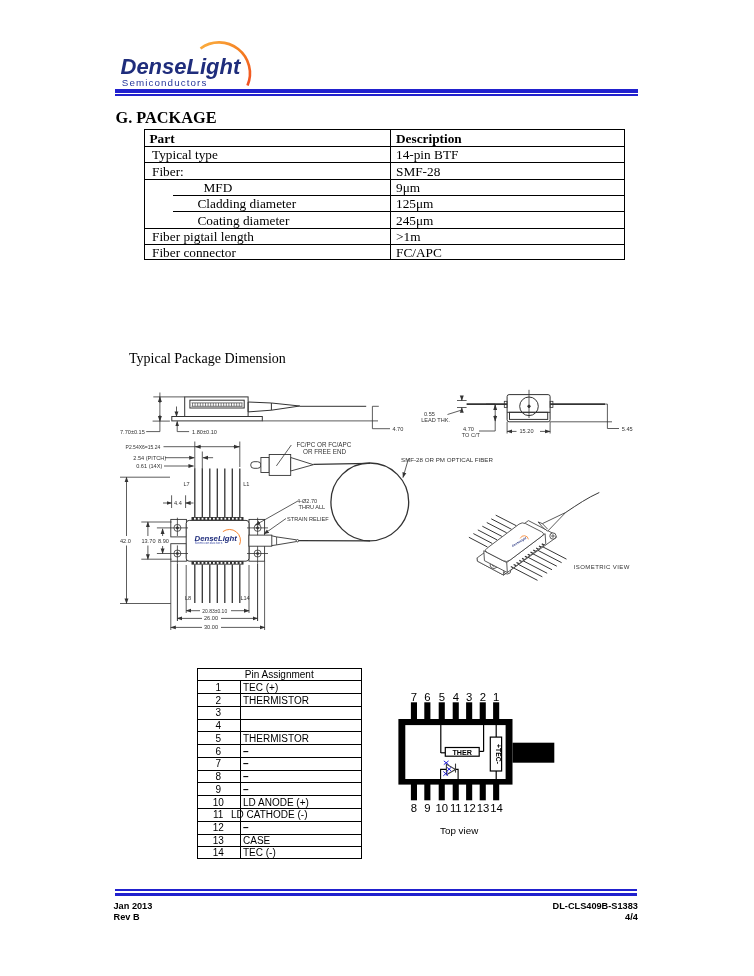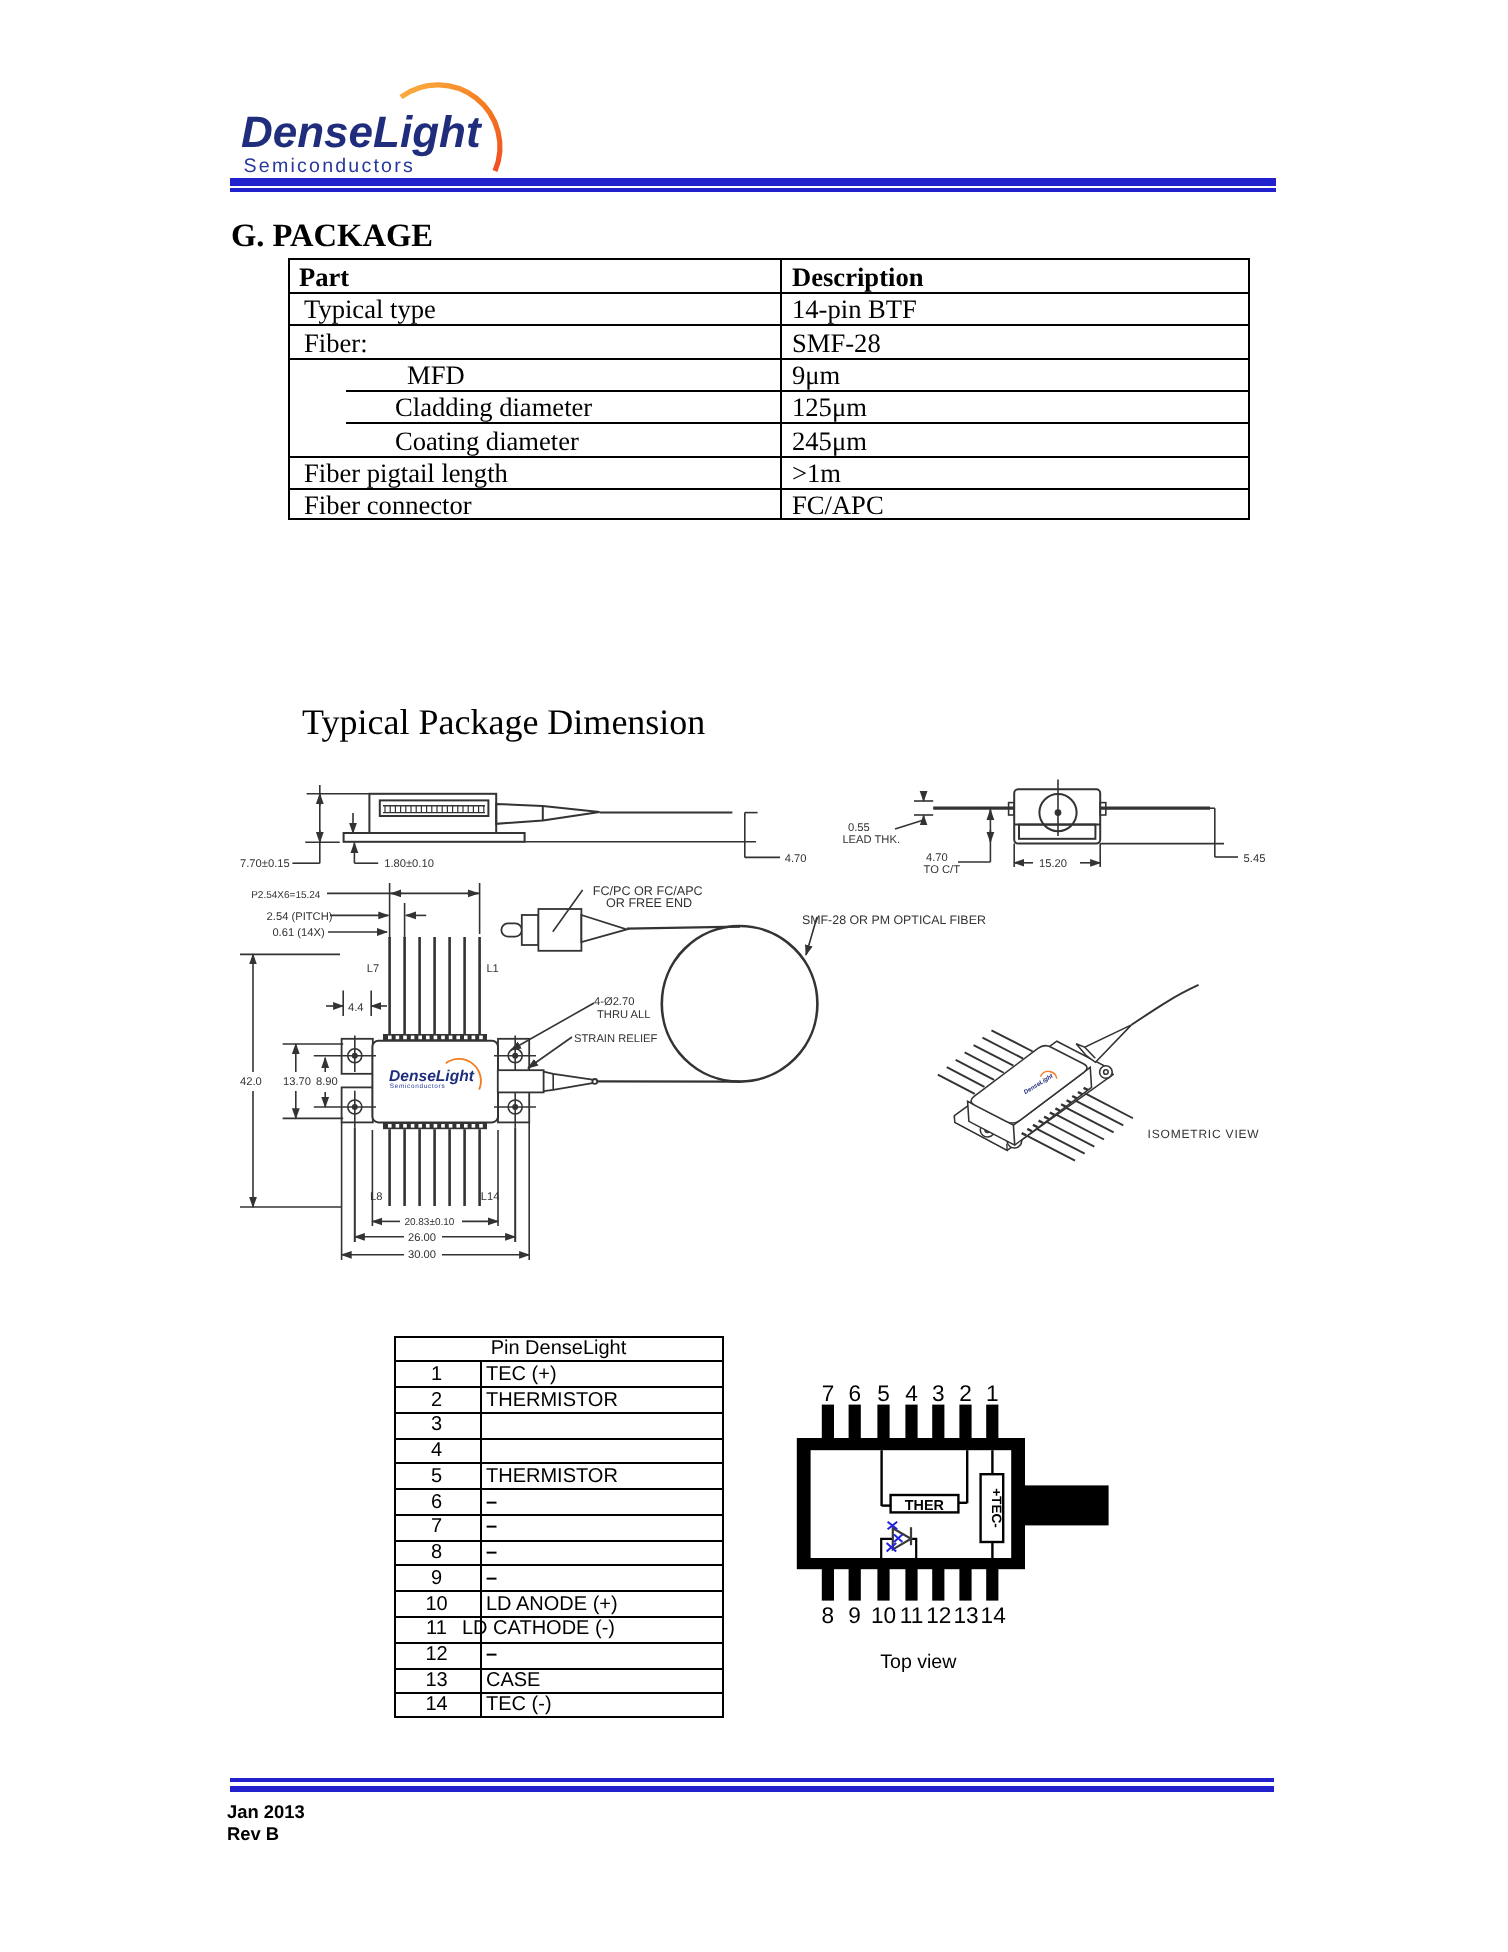--- a/index.html
+++ b/index.html
@@ -64,21 +64,21 @@
     <div class="gtxt" style="left:252.5px;top:1.8px;font-weight:bold">Description</div>
     <div class="gtxt" style="left:252.5px;top:18.4px">14-pin BTF</div>
     <div class="gtxt" style="left:252.5px;top:34.8px">SMF-28</div>
     <div class="gtxt" style="left:252.5px;top:51.2px">9μm</div>
     <div class="gtxt" style="left:252.5px;top:67.5px">125μm</div>
     <div class="gtxt" style="left:252.5px;top:83.8px">245μm</div>
     <div class="gtxt" style="left:252.5px;top:100.1px">&gt;1m</div>
     <div class="gtxt" style="left:252.5px;top:116.4px">FC/APC</div>
   </div>
 
-  <div class="abs" style="left:151px;top:351px;font-size:18px;text-align:right;">Typical Package Dimension</div>
+  <div class="abs" style="left:129px;top:351px;font-size:14px;text-align:right;">Typical Package Dimension</div>
 
   <svg id="drw" class="abs" style="left:0;top:0" width="754" height="976" viewBox="0 0 754 976" font-family="Liberation Sans" fill="none" stroke="none">
     <defs>
       <g id="minilogo">
         <path d="M 80,-25 A 31,31 0 0 1 127,12" fill="none" stroke="#F47B20" stroke-width="2.6"></path>
         <text x="0" y="0" font-size="22" font-weight="bold" font-style="italic" fill="#1F2D7C" stroke="none">DenseLight</text>
         <text x="1" y="10" font-size="9" letter-spacing="1" fill="#2B3C9E" stroke="none">Semiconductors</text>
       </g>
       <marker id="ah" viewBox="0 0 10 10" refX="9" refY="5" markerWidth="7" markerHeight="7" orient="auto-start-reverse">
         <path d="M0,1.5 L10,5 L0,8.5 z" fill="#333" stroke="none"></path>
@@ -493,21 +493,21 @@
     <div class="pline" style="left:0;top:114.9px;width:164.5px;height:1px"></div>
     <div class="pline" style="left:0;top:127.7px;width:164.5px;height:1px"></div>
     <div class="pline" style="left:0;top:140.4px;width:164.5px;height:1px"></div>
     <div class="pline" style="left:0;top:153.2px;width:164.5px;height:1px"></div>
     <div class="pline" style="left:0;top:166px;width:164.5px;height:1px"></div>
     <div class="pline" style="left:0;top:178.7px;width:164.5px;height:1px"></div>
     <div class="pline" style="left:0;top:190.5px;width:164.5px;height:1.2px"></div>
     <div class="pline" style="left:0;top:0;width:1.2px;height:191.5px"></div>
     <div class="pline" style="left:42.5px;top:12.8px;width:1px;height:178px"></div>
     <div class="pline" style="left:163.5px;top:0;width:1.2px;height:191.5px"></div>
-    <div class="ptxt" style="left:0;top:1.5px;width:164.5px;text-align:center">Pin DenseLight</div>
+    <div class="ptxt" style="left:0;top:1.5px;width:164.5px;text-align:center">Pin Assignment</div>
     <div class="ptxt" style="left:0;top:14.3px;width:42.5px;text-align:center">1</div>
     <div class="ptxt" style="left:0;top:27px;width:42.5px;text-align:center">2</div>
     <div class="ptxt" style="left:0;top:39.8px;width:42.5px;text-align:center">3</div>
     <div class="ptxt" style="left:0;top:52.6px;width:42.5px;text-align:center">4</div>
     <div class="ptxt" style="left:0;top:65.3px;width:42.5px;text-align:center">5</div>
     <div class="ptxt" style="left:0;top:78.1px;width:42.5px;text-align:center">6</div>
     <div class="ptxt" style="left:0;top:90.9px;width:42.5px;text-align:center">7</div>
     <div class="ptxt" style="left:0;top:103.6px;width:42.5px;text-align:center">8</div>
     <div class="ptxt" style="left:0;top:116.4px;width:42.5px;text-align:center">9</div>
     <div class="ptxt" style="left:0;top:129.2px;width:42.5px;text-align:center">10</div>
@@ -525,14 +525,15 @@
     <div class="ptxt" style="left:46px;top:129.2px">LD ANODE (+)</div>
     <div class="ptxt" style="left:34px;top:141.9px">LD CATHODE (-)</div>
     <div class="ptxt" style="left:46px;top:154.7px;font-weight:bold">–</div>
     <div class="ptxt" style="left:46px;top:167.5px">CASE</div>
     <div class="ptxt" style="left:46px;top:179.5px">TEC (-)</div>
   </div>
 
   <div class="abs" style="left:114.5px;top:889.3px;width:522.5px;height:1.6px;background:#2121CE"></div>
   <div class="abs" style="left:114.5px;top:892.8px;width:522.5px;height:3px;background:#2121CE"></div>
   <div class="abs sans" style="left:113.5px;top:900.5px;font-size:9.2px;font-weight:bold;line-height:11px">Jan 2013<br>Rev B</div>
+  <div class="abs sans" style="left:437.9px;top:900.5px;width:200px;font-size:9.2px;font-weight:bold;line-height:11px;text-align:right">DL-CLS409B-S1383<br>4/4</div>
 
 </div>
 
 </body></html>

